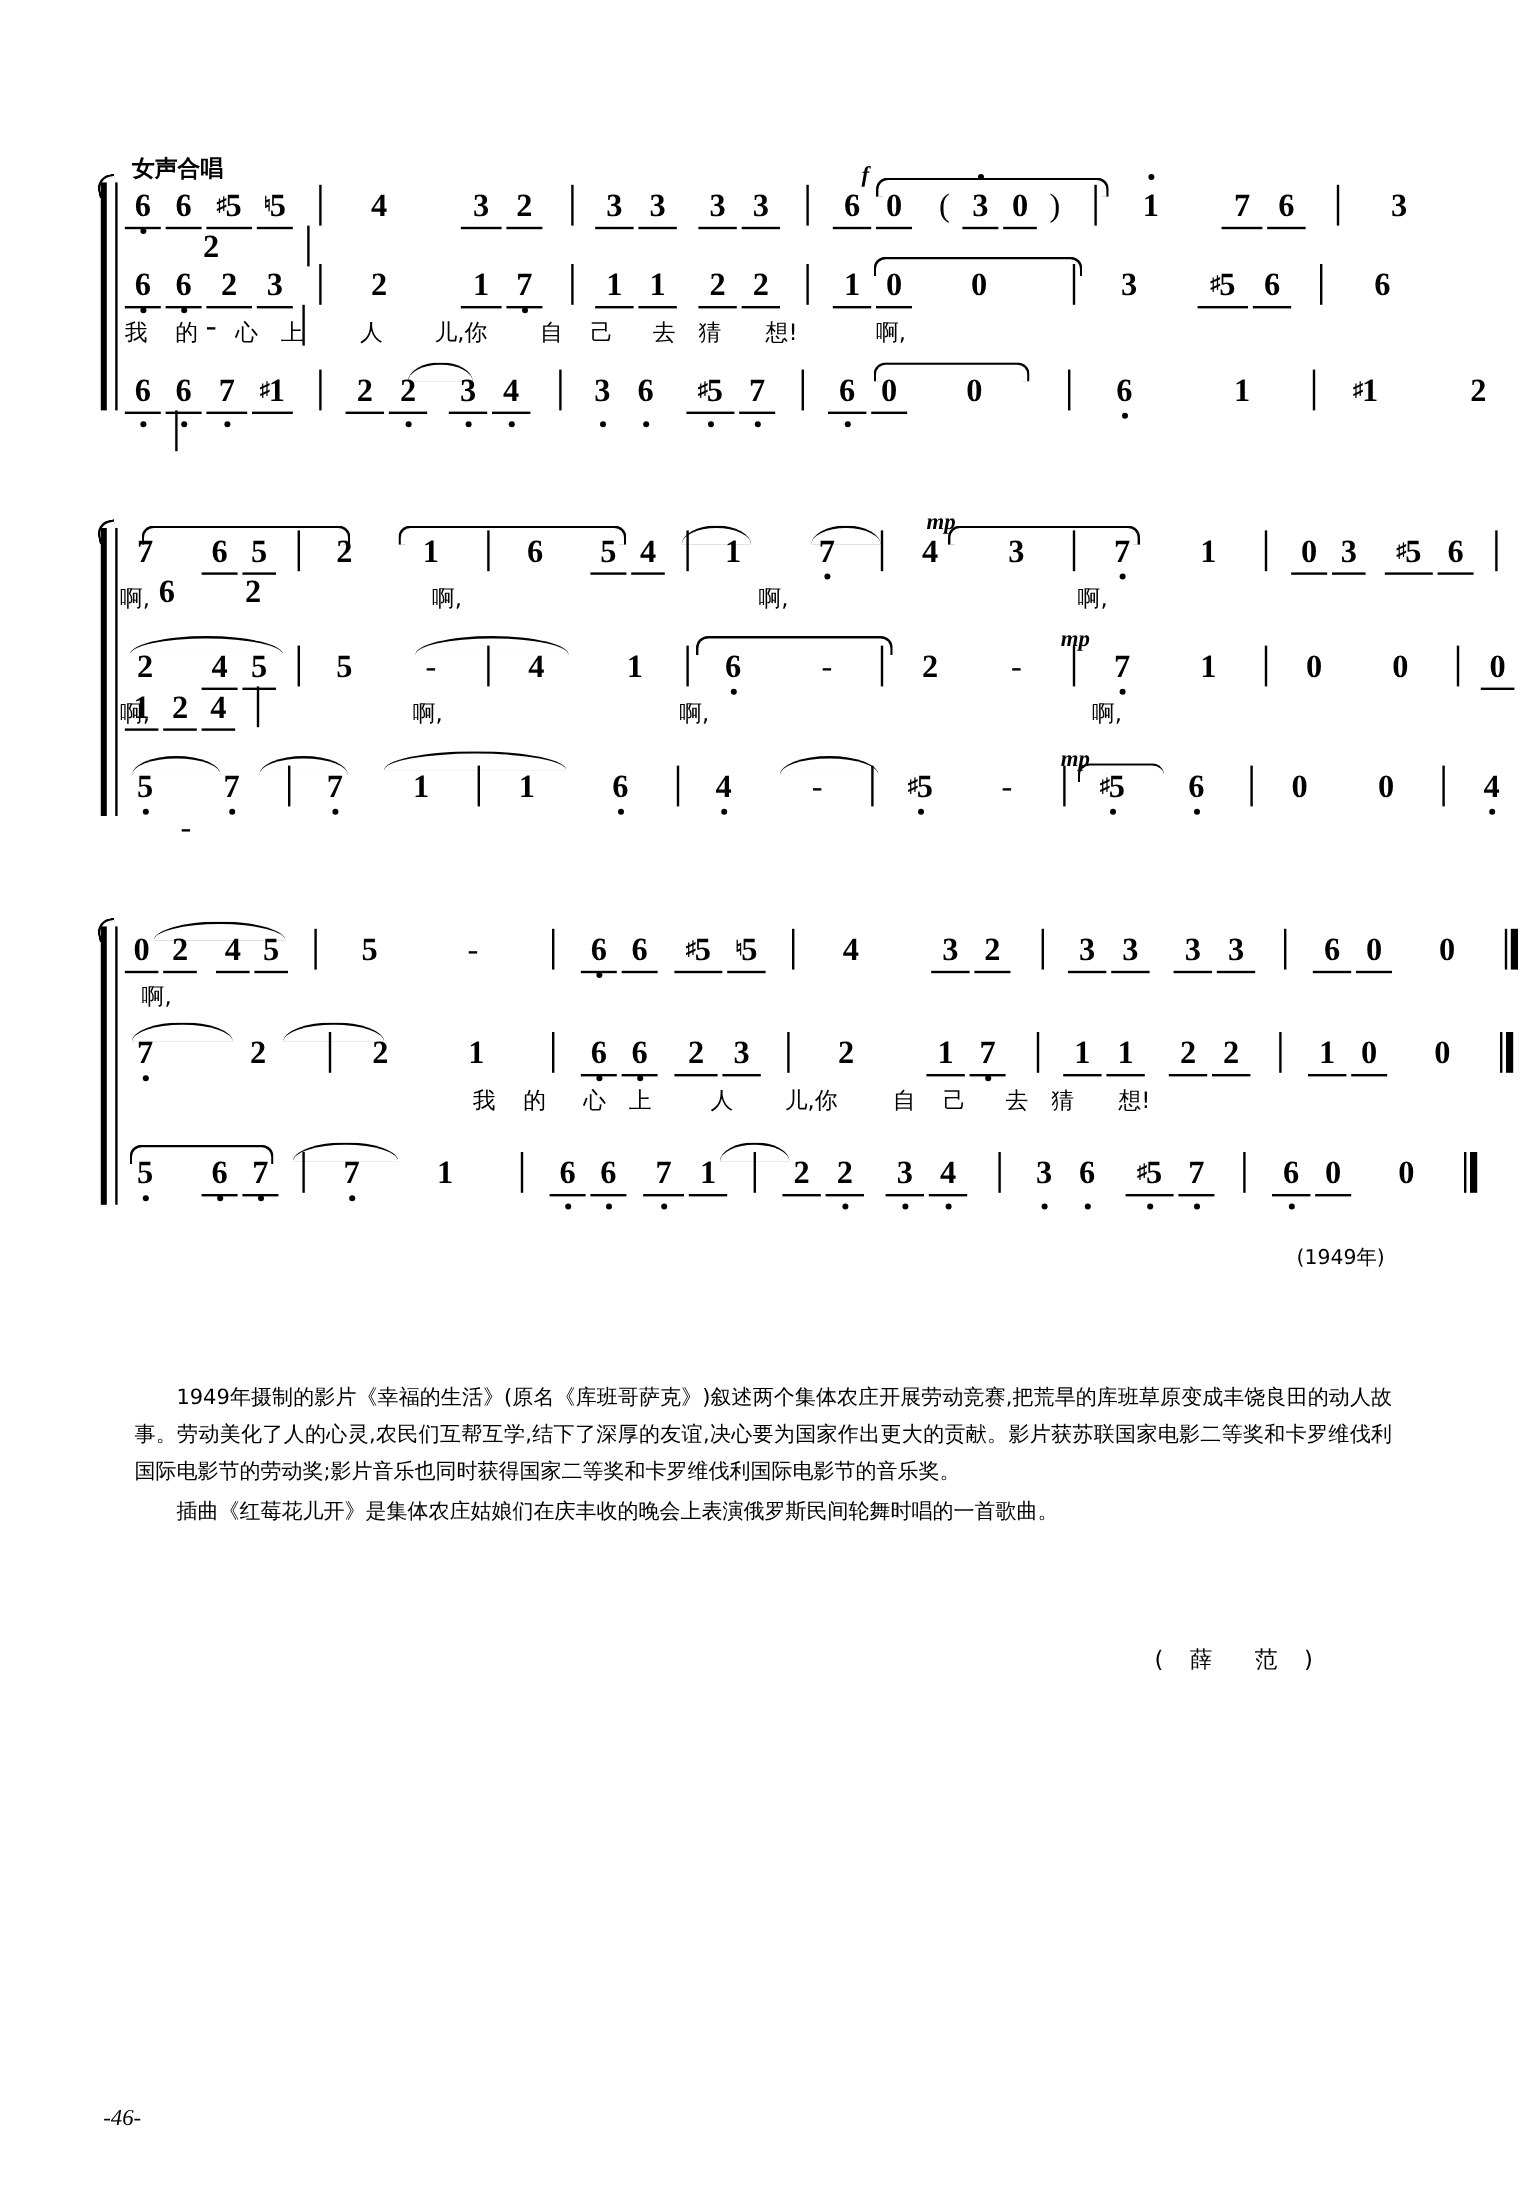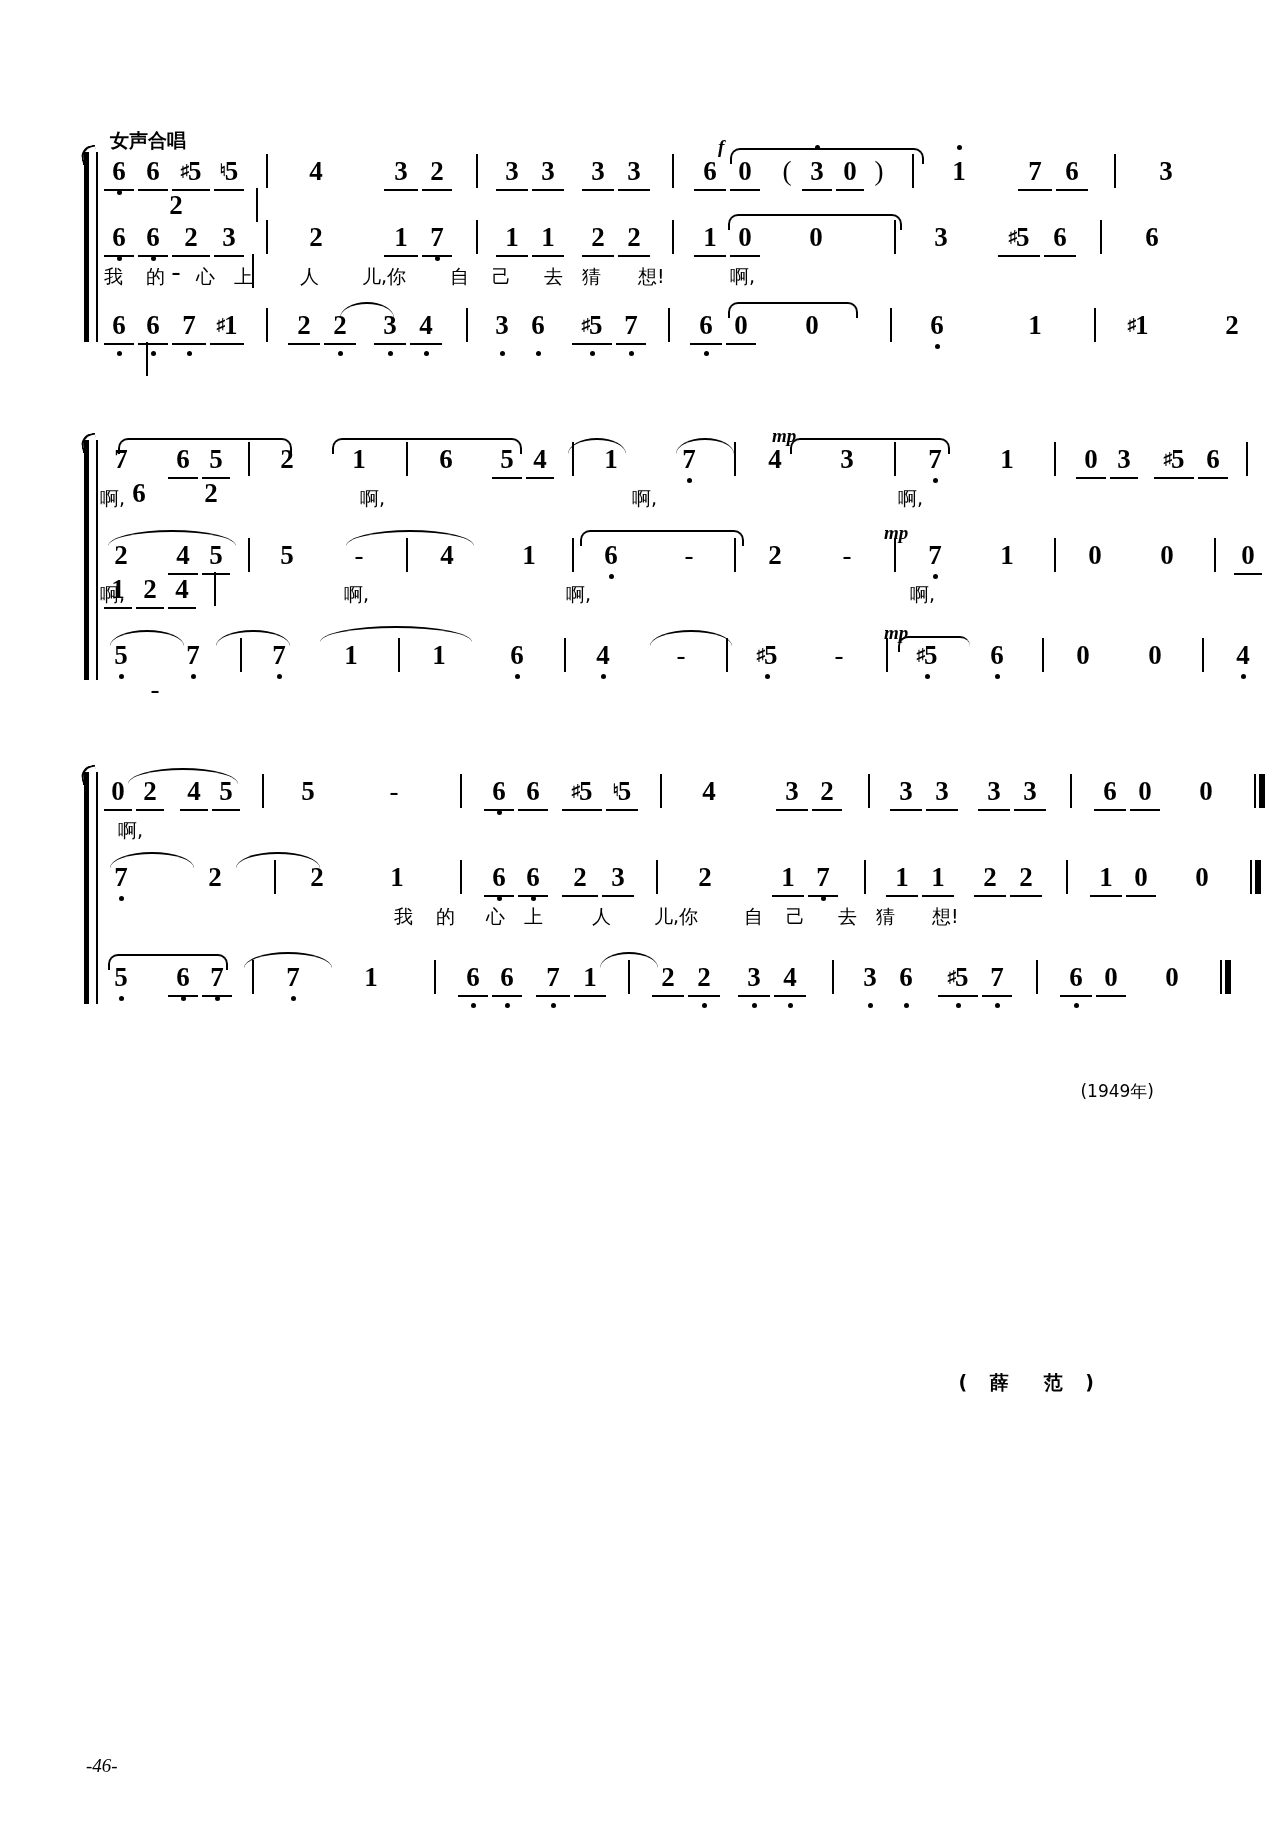--- a/index.html
+++ b/index.html
@@ -434,19 +434,23 @@
     <span class="bar" style="margin-left:20px;"></span>
     <span class="note" style="width:32px;margin-left:18px;">6<span class="odot"></span><span class="under"></span></span>
     <span class="note" style="width:30px">0<span class="under"></span></span>
     <span class="note" style="width:44px;margin-left:20px;">0</span>
     <span class="endbar" style="margin-left:22px;"><i></i><b></b></span>
   </div>
   <div class="bracket" style="left:108px;top:954px;width:116px;"></div>
   <div class="slur" style="left:244px;top:952px;width:88px;"></div>
   <div class="slur" style="left:600px;top:952px;width:58px;"></div>
 
-  <div class="year" style="top:1080px;">(1949年)</div>
-
-
-  <div class="sign" style="top:1370px;font-weight:bold;">( 薛　范 )</div>
+  <div class="year" style="top:1036px;">(1949年)</div>
+
+  <div class="prose" style="top:1150px;">
+    <p>1949年摄制的影片《幸福的生活》(原名《库班哥萨克》)叙述两个集体农庄开展劳动竞赛,把荒旱的库班草原变成丰饶良田的动人故事。劳动美化了人的心灵,农民们互帮互学,结下了深厚的友谊,决心要为国家作出更大的贡献。影片获苏联国家电影二等奖和卡罗维伐利国际电影节的劳动奖;影片音乐也同时获得国家二等奖和卡罗维伐利国际电影节的音乐奖。</p>
+    <p>插曲《红莓花儿开》是集体农庄姑娘们在庆丰收的晚会上表演俄罗斯民间轮舞时唱的一首歌曲。</p>
+  </div>
+
+  <div class="sign" style="top:1370px;">( 薛　范 )</div>
 
   <div class="pageno">-46-</div>
 </div>
 
 </body></html>

